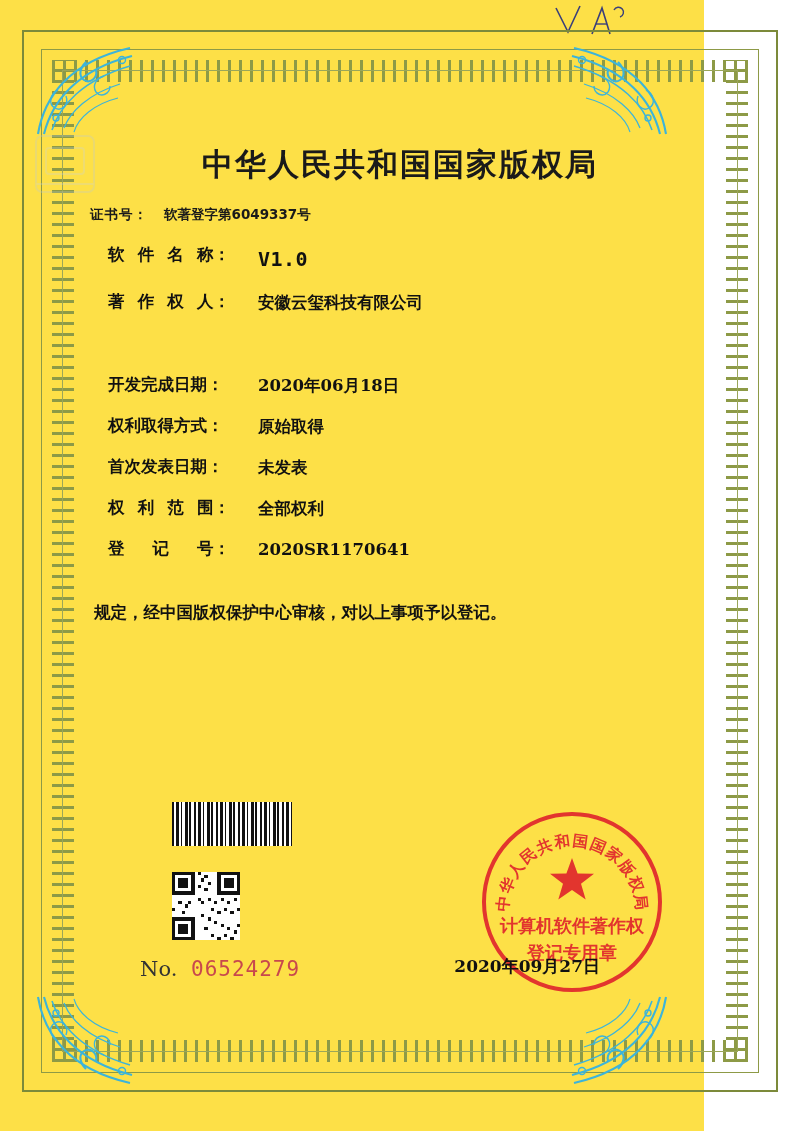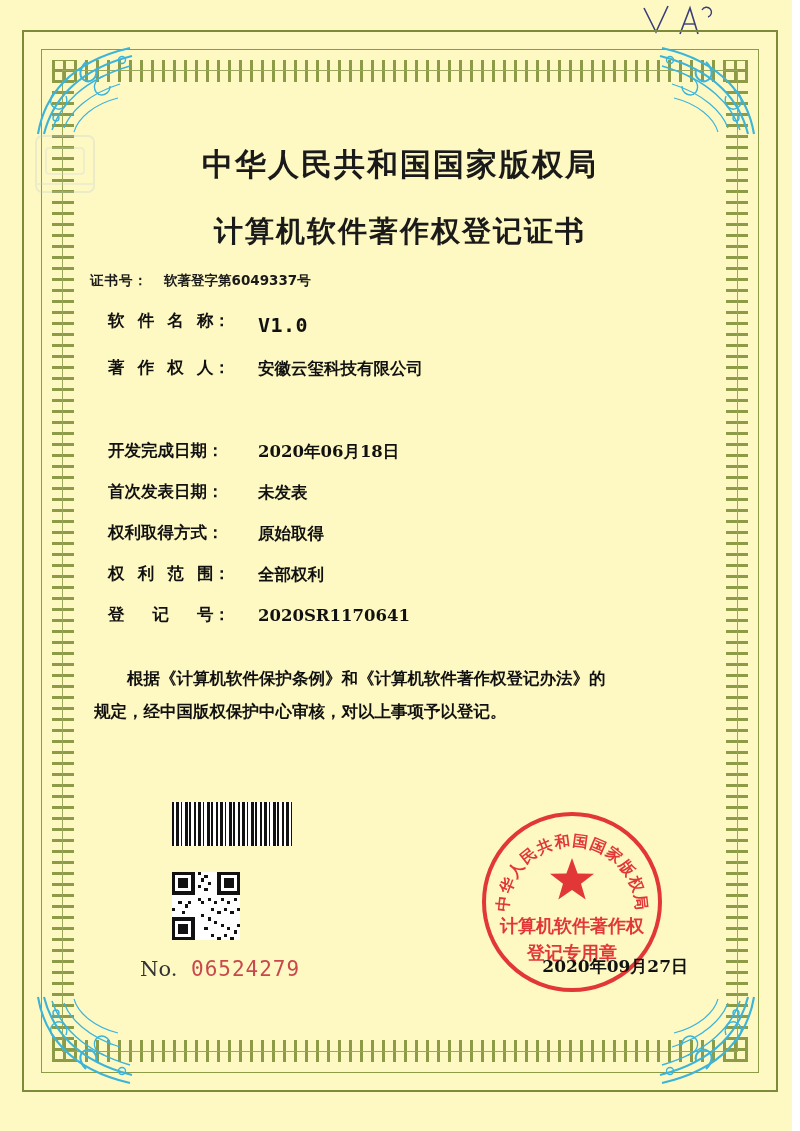--- a/index.html
+++ b/index.html
@@ -12,22 +12,22 @@
     height: 1131px;
     position: relative;
     font-family: "Liberation Serif", serif;
     overflow: hidden;
   }
 
   
   .page {
     position: absolute;
     left: 0; top: 0;
-    width: 792px; height: 1131px;
-    background: #fef9c3;
+    width: 704px; height: 1131px;
+    background: #fde047;
   }
 
   
   .border-outer {
     position: absolute;
     left: 22px; top: 30px;
     width: 756px; height: 1062px;
     border: 2px solid #7c8a3a;
     box-sizing: border-box;
   }
@@ -353,21 +353,20 @@
     <svg viewBox="0 0 74 78">
       <rect x="8" y="10" width="58" height="56" rx="6" fill="none" stroke="#bcc9d6" stroke-width="2"></rect>
       <rect x="18" y="22" width="38" height="26" rx="3" fill="none" stroke="#c8d4de" stroke-width="2"></rect>
       <path d="M8 58 h58" stroke="#c8d4de" stroke-width="2"></path>
     </svg>
   </div>
 
   <div class="content">
 
     <div class="title-main">中华人民共和国国家版权局</div>
-    <div class="title-sub">计算机软件著作权登记证书</div>
 
     <div class="cert-no">
       <span class="lbl">证书号：</span><span class="val">软著登字第6049337号</span>
     </div>
 
     <div class="fields">
 
       <div class="row software">
         <div class="label spread">
           <span>软</span>
@@ -391,27 +390,27 @@
       </div>
 
       <div class="gap-big"></div>
 
       <div class="row">
         <div class="label">开发完成日期：</div>
         <div class="value">2020年06月18日</div>
       </div>
 
       <div class="row">
+        <div class="label">权利取得方式：</div>
+        <div class="value">原始取得</div>
+      </div>
+
+      <div class="row">
         <div class="label">首次发表日期：</div>
         <div class="value">未发表</div>
-      </div>
-
-      <div class="row">
-        <div class="label">权利取得方式：</div>
-        <div class="value">原始取得</div>
       </div>
 
       <div class="row">
         <div class="label spread">
           <span>权</span>
           <span>利</span>
           <span>范</span>
           <span>围：</span>
         </div>
         <div class="value">全部权利</div>
@@ -422,21 +421,20 @@
           <span>登</span>
           <span>记</span>
           <span>号：</span>
         </div>
         <div class="value">2020SR1170641</div>
       </div>
 
     </div>
 
     <div class="statement">
-      <p class="indent">根据《计算机软件保护条例》和《计算机软件著作权登记办法》的</p>
       <p>规定，经中国版权保护中心审核，对以上事项予以登记。</p>
     </div>
 
   </div>
 
   <div class="barcode"></div>
 
   <div class="qr">
     <svg viewBox="0 0 21 21" width="68" height="68" shape-rendering="crispEdges">
       <rect width="21" height="21" fill="#fff"></rect>

